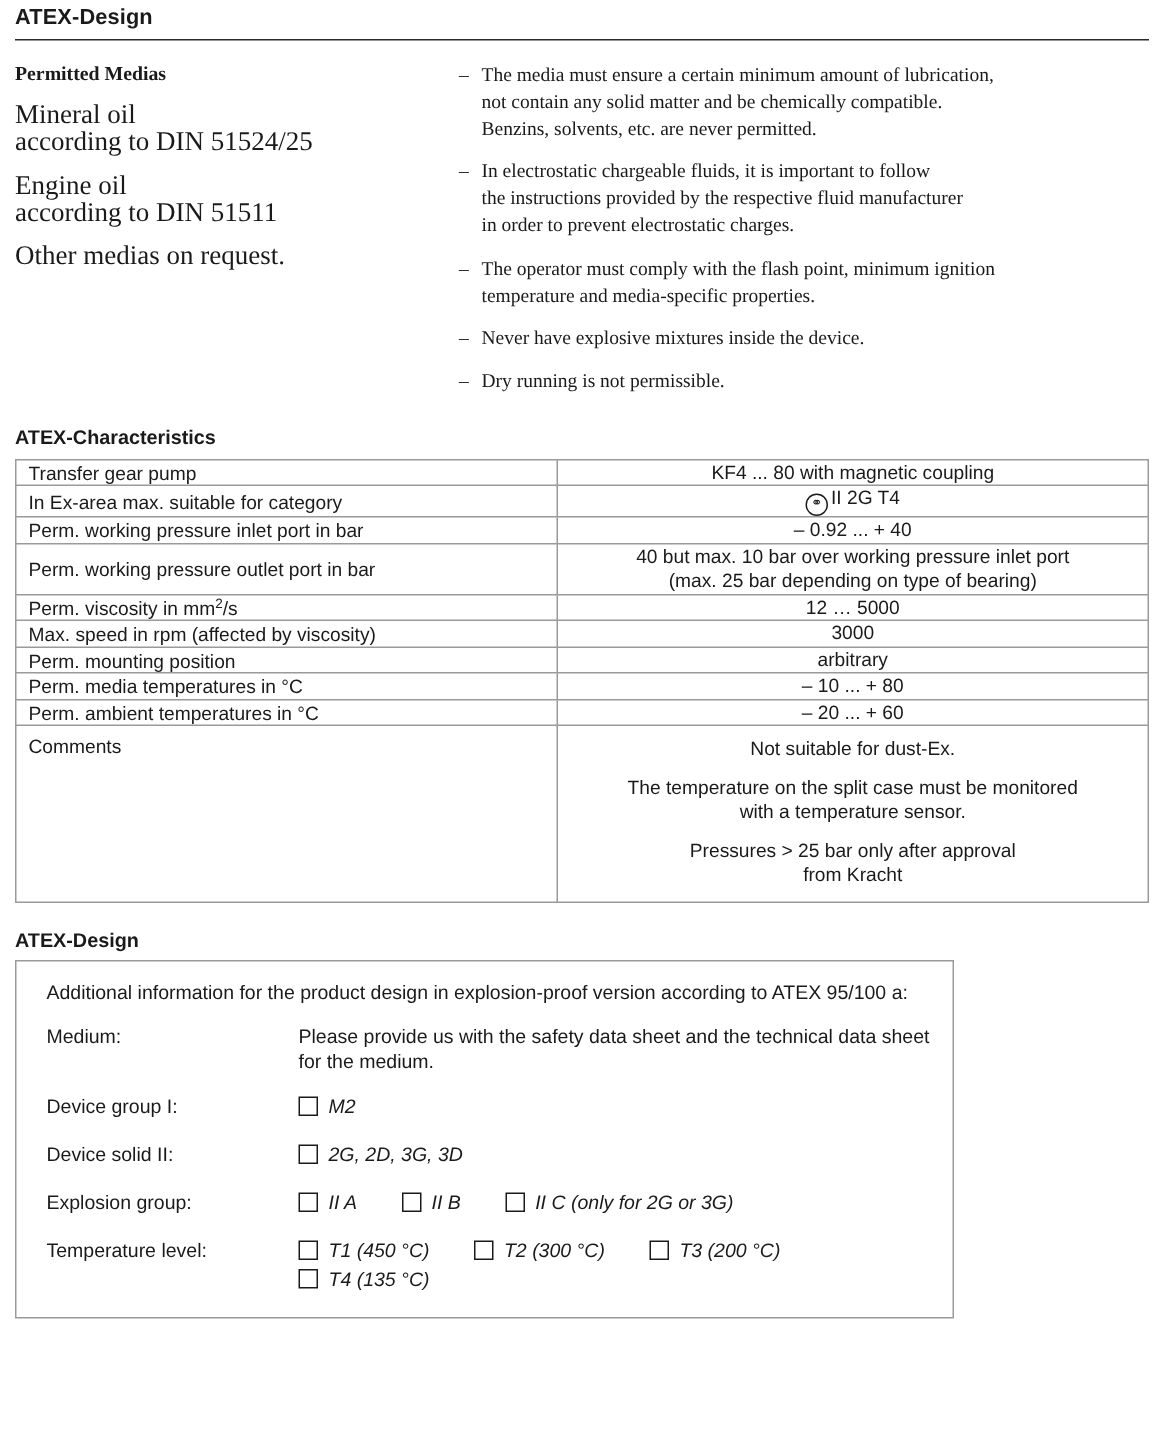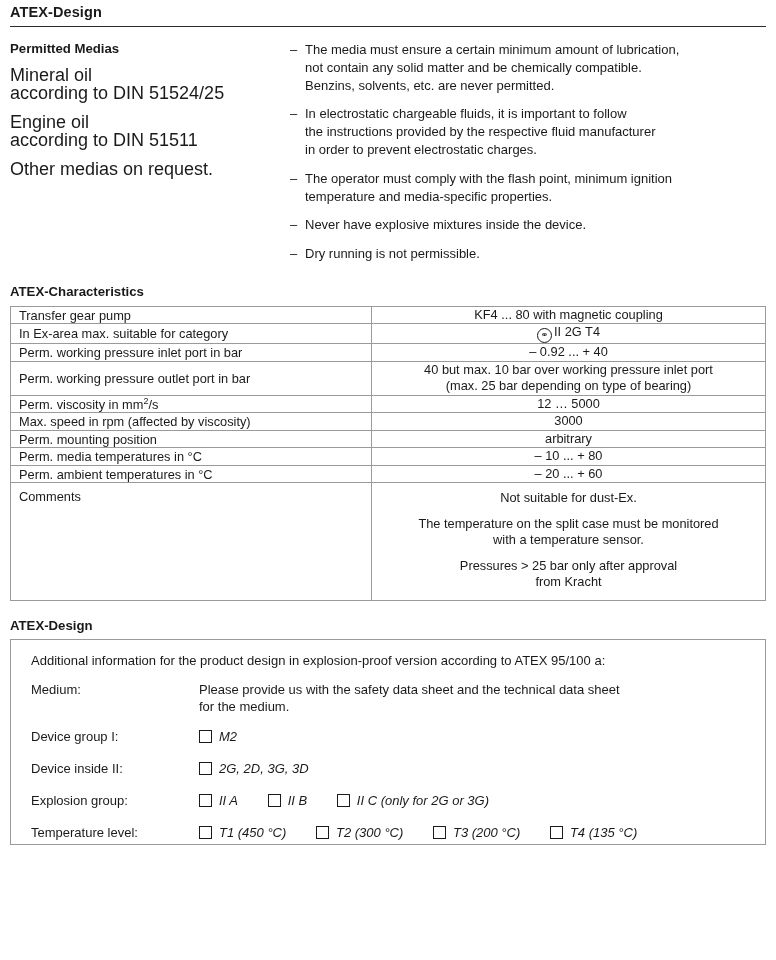--- a/index.html
+++ b/index.html
@@ -32,21 +32,22 @@
   }
   .rule-thick {
     border-top: 1.6px solid #2b2b2b;
     width: 756px;
     margin: 0 0 14px 0;
   }
 
   
   .cols {
     display: flex;
-    gap: 0px;
+    gap: 16px;
+    font-family: Liberation Serif, serif;
   }
   .col-left {
     width: 270px;
     flex: 0 0 270px;
   }
   .col-right {
     flex: 1 1 auto;
     padding-left: 10px;
   }
   .sec-head {
@@ -133,24 +134,24 @@
   }
   .comments-cell p:last-child { margin-bottom: 0; }
 
   
   .design-head {
     font-size: 13.2px;
     font-weight: bold;
     margin: 17px 0 6px 0;
   }
   .design-box {
-    width: 756px;
+    width: 626px;
     box-sizing: border-box;
     border: 1px solid #9a9a9a;
-    padding: 12px 14px 1px 20px;
+    padding: 12px 14px 15px 20px;
     font-size: 13px;
   }
   .design-intro {
     margin: 0 0 12px 0;
     line-height: 17px;
   }
   .drow {
     display: flex;
     align-items: flex-start;
     margin-bottom: 13px;
@@ -339,21 +340,21 @@
       <div class="dlabel">Device group I:</div>
       <div class="dfield">
         <span class="chk">
           <span class="box"></span>
           <span>M2</span>
         </span>
       </div>
     </div>
 
     <div class="drow">
-      <div class="dlabel">Device inside II:</div>
+      <div class="dlabel">Device solid II:</div>
       <div class="dfield">
         <span class="chk">
           <span class="box"></span>
           <span>2G, 2D, 3G, 3D</span>
         </span>
       </div>
     </div>
 
     <div class="drow">
       <div class="dlabel">Explosion group:</div>

